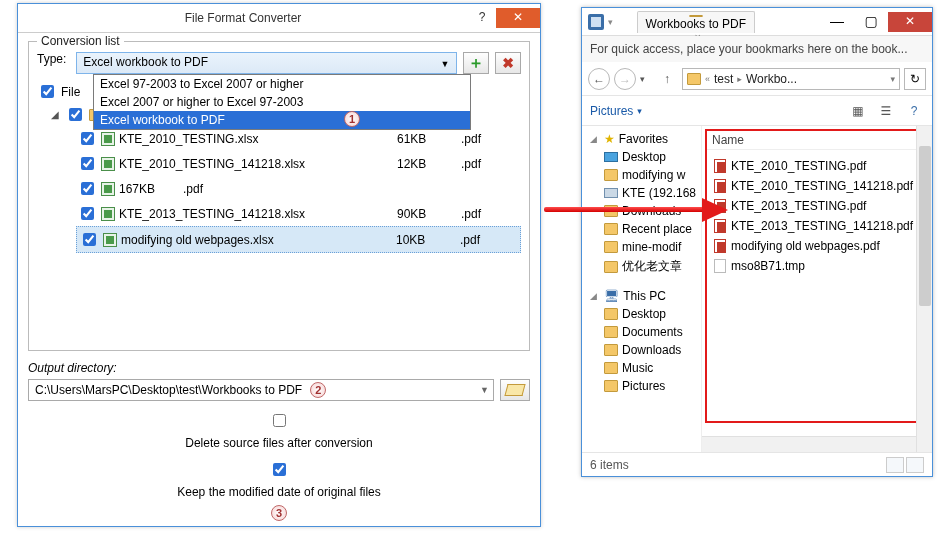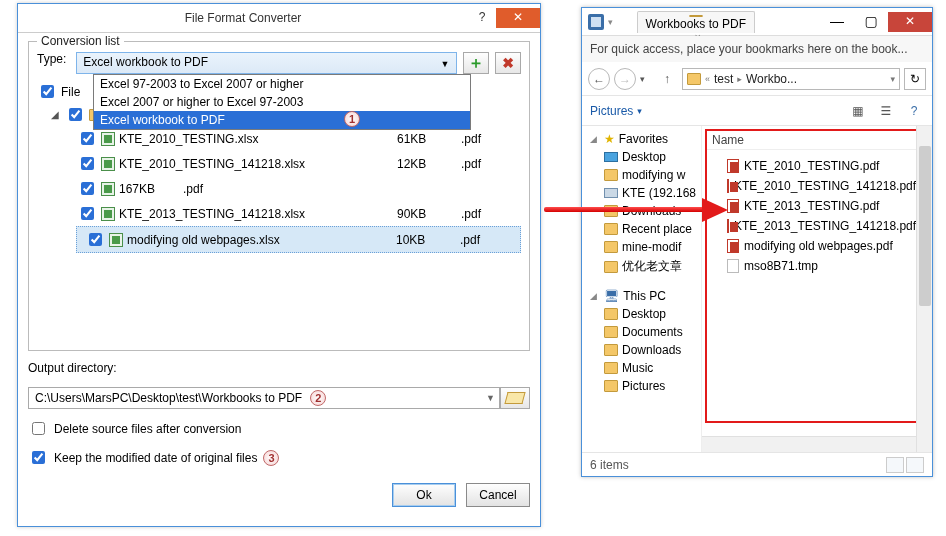--- a/index.html
+++ b/index.html
@@ -162,39 +162,39 @@
     align-items: center;
     gap: 4px;
     margin-left: 40px;
     padding: 3px 0;
     font-size: 12px;
   }
   .filerow.sel {
     background: #d6e8f7;
     border: 1px dotted #6aa0d8;
     margin-left: 39px;
-    padding-left: 8px;
+    padding-left: 2px;
   }
   .xls-icon {
     width: 14px; height: 14px;
     background: #e8f3e8;
     border: 1px solid #4a8f4a;
     position: relative;
   }
   .xls-icon::after{
     content:"";
     position:absolute; inset:2px;
     background:#4a9a4a;
   }
   .fname { flex: 1; }
   .fsize { width: 60px; text-align: left; }
   .fout  { width: 60px; text-align: left; }
 
-  .outdir-label { margin: 4px 0 12px 0; display:block;}
-  .outdir-row { display: flex; }
+  .outdir-label { margin: 4px 0 4px 0; display:block;font-style:italic;}
+  .outdir-row { display: flex; gap: 6px; }
   .outdir-input {
     flex: 1;
     height: 22px;
     border: 1px solid #a9a9a9;
     padding: 2px 6px;
     font-size: 12px;
     background: #fff;
   }
   .browse-btn {
     width: 30px; height: 22px;
@@ -210,21 +210,21 @@
   }
   .open-folder-icon::before{
     content:"";
     position:absolute;
     left:-2px; bottom:-1px;
     width: 16px; height: 10px;
     background:#f9e7a8;
     border:1px solid #c39a3c;
     transform: skewX(-15deg);
   }
-  .chk-line { display:flex; align-items:center; gap:6px; margin-top:10px;}
+  .chk-line { display:flex; align-items:center; gap:6px; margin-top:10px;flex-direction:column;}
   .btn-row { display:flex; justify-content:flex-end; gap:10px; margin-top:16px;}
   .btn {
     width: 64px; height: 24px;
     border: 1px solid #8a8a8a;
     background: linear-gradient(#fefefe,#e3e3e3);
     text-align: center;
     line-height: 22px;
     font-size: 12px;
   }
   .btn.primary { border: 1px solid #4a90d9; box-shadow: 0 0 0 1px #a7cdef inset; }
@@ -417,21 +417,21 @@
   }
   .redbox{
     position:absolute;
     left:3px; top:3px;
     width:213px; height:294px;
     border:2px solid #e21a1a;
     pointer-events:none;
   }
   .explorer-item{
     display:flex; align-items:center; gap:5px;
-    padding:3px 21px;
+    padding:3px 8px;
   }
   .pdf-icon{
     width:12px; height:14px;
     background:#fff;
     border:1px solid #c0392b;
     position:relative;
   }
   .pdf-icon::before{
     content:"";
     position:absolute; left:2px; top:2px;

